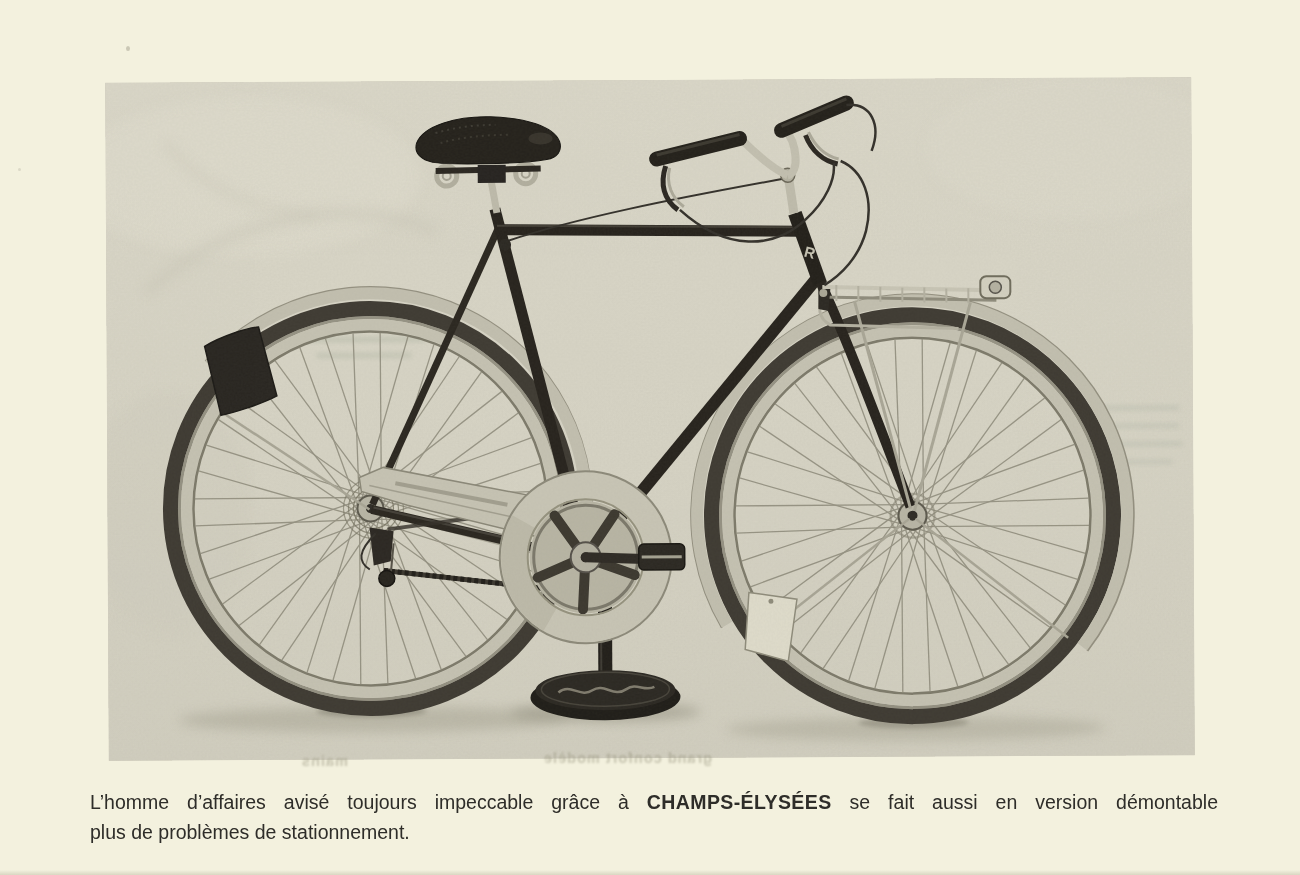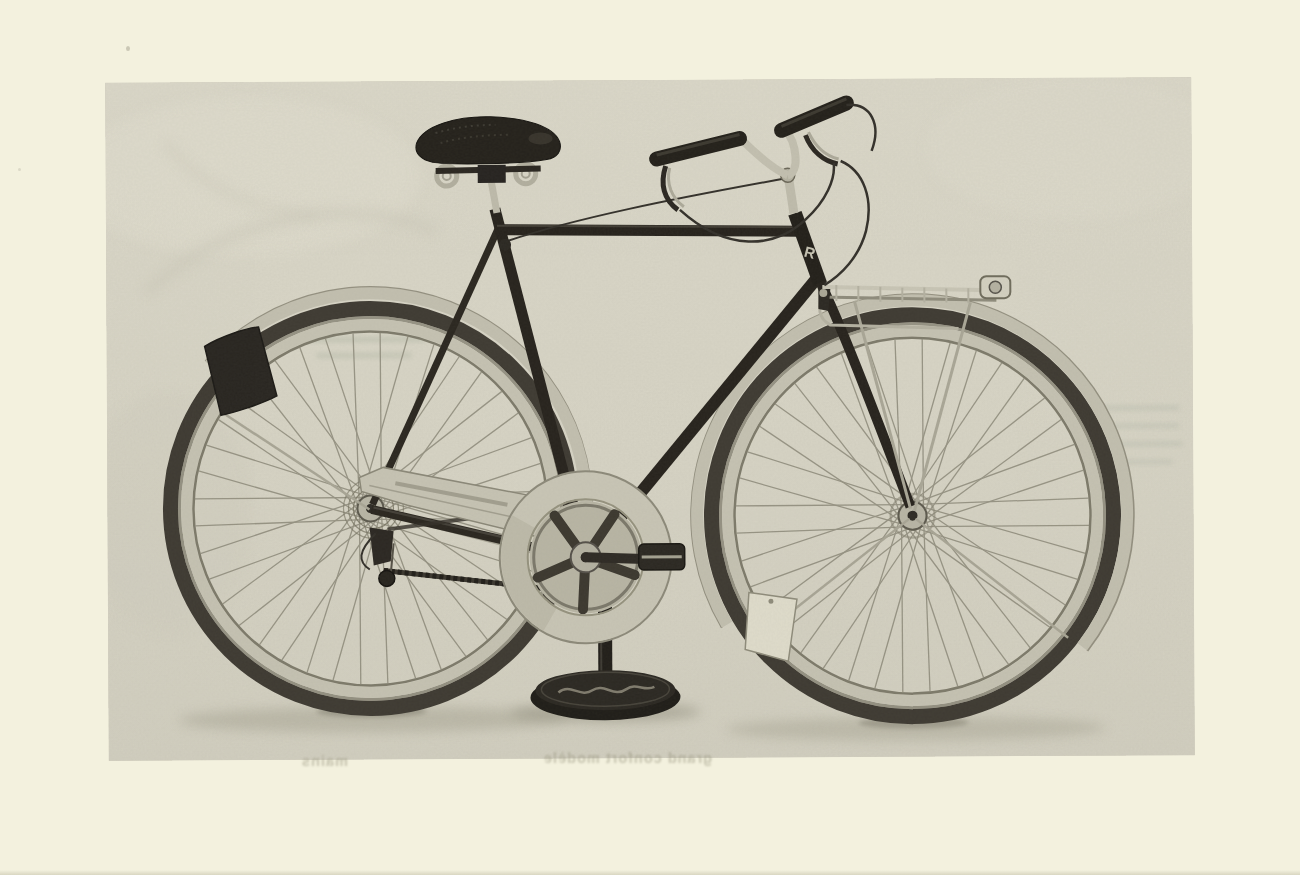--- a/index.html
+++ b/index.html
@@ -343,14 +343,18 @@
         <circle cx="717" cy="214" r="4" fill="#aba897"></circle>
       </g>
 
       <rect x="0" y="0" width="1086" height="678" fill="#ffffff" filter="url(#grain)" opacity=".10"></rect>
     </svg>
   </div>
 
   <span class="ghost-word ghost-left">mains</span>
   <span class="ghost-word ghost-mid">grand confort modèle</span>
 
+  <div class="caption">
+    <div class="cap-line1"><span>L’homme d’affaires avisé toujours impeccable grâce à </span><strong>CHAMPS-ÉLYSÉES</strong><span> se fait aussi en version démontable</span></div>
+    <div class="cap-line2">plus de problèmes de stationnement.</div>
+  </div>
 
 </div>
 
 </body></html>

